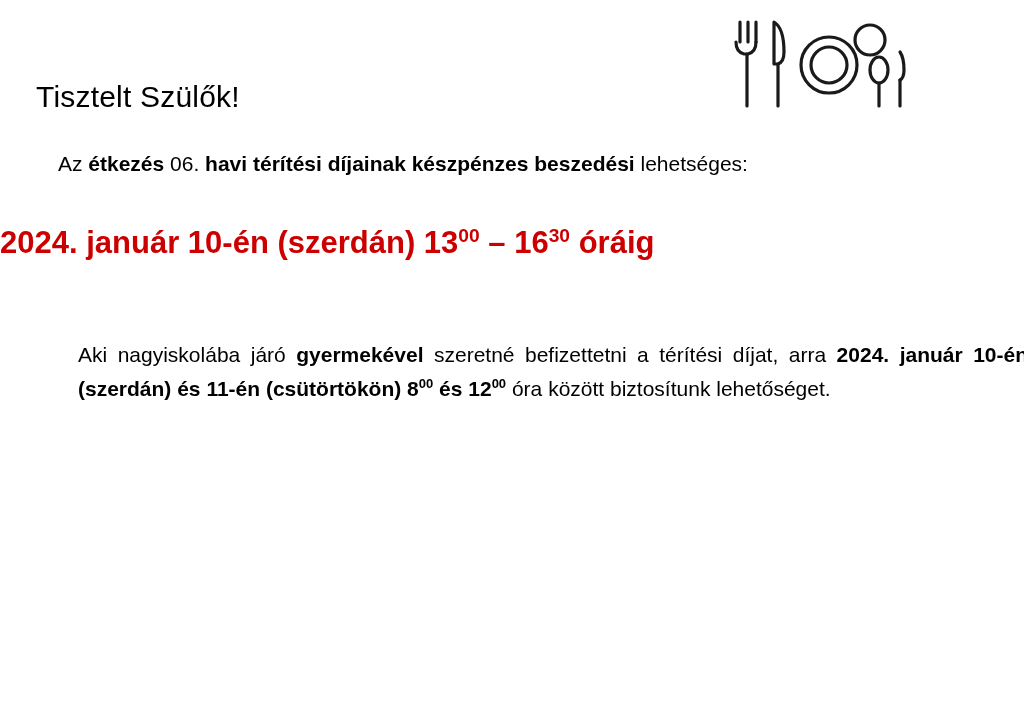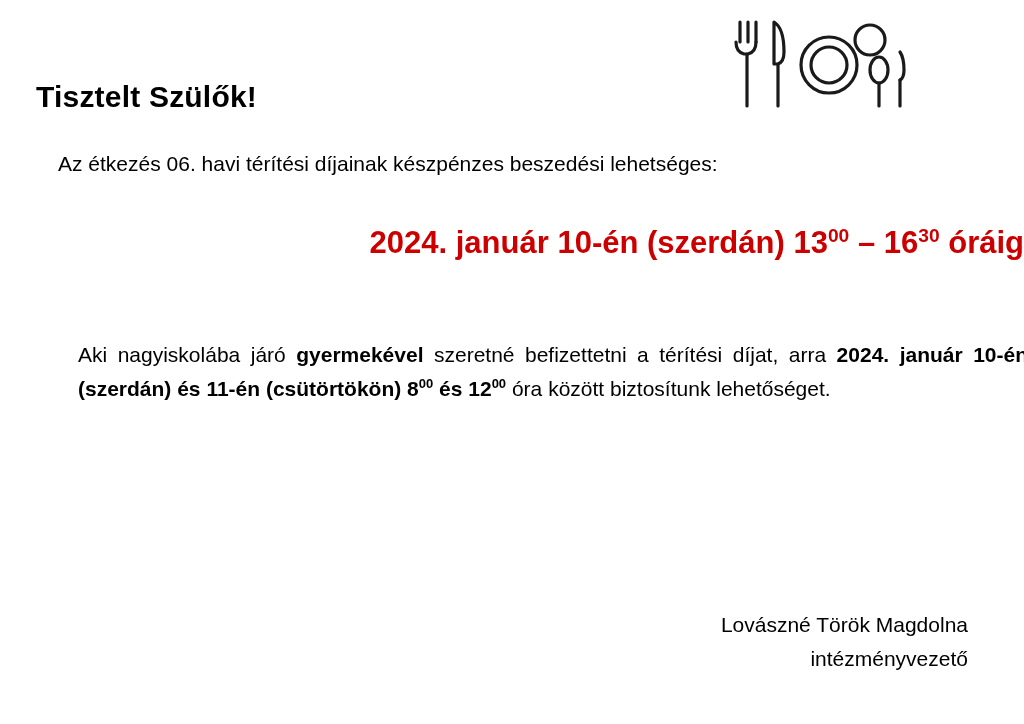--- a/index.html
+++ b/index.html
@@ -32,39 +32,39 @@
     width: 180px;
     height: 90px;
   }
 
   
   .greeting {
     position: absolute;
     top: 80px;
     left: 36px;
     font-size: 30px;
-    font-weight: bold;
+    font-weight: normal;
     letter-spacing: 0.2px;
   }
 
   .intro {
     position: absolute;
     top: 150px;
     left: 58px;
     font-size: 21px;
     line-height: 1.3;
   }
-  .intro b { font-weight: normal; }
+  .intro b { font-weight: bold; }
 
   .red-block {
     position: absolute;
     top: 222px;
     left: 0;
     width: 1024px;
-    text-align: right;
+    text-align: left;
     color: #cc0000;
     font-weight: bold;
   }
   .red-line-1 {
     font-size: 31px;
     line-height: 1.35;
     white-space: nowrap;
   }
   .red-line-2 {
     font-size: 27px;
@@ -142,18 +142,14 @@
     <div class="red-line-1">
       <span>2024. január 10-én (szerdán) 13</span><sup>00</sup><span> – 16</span><sup>30</sup><span> óráig</span>
     </div>
   </div>
 
   <div class="para para-1">
     <span>Aki nagyiskolába járó </span><b>gyermekével</b><span> szeretné befizettetni a térítési díjat, arra </span><b>2024. január 10-én (szerdán) és 11-én (csütörtökön) 8</b><b><sup>00</sup></b><b> és 12</b><b><sup>00</sup></b><span> óra között biztosítunk lehetőséget.</span>
   </div>
 
 
-  <div class="signature">
-    <div>Lovászné Török Magdolna</div>
-    <div>intézményvezető</div>
-  </div>
 
 </div>
 
 </body></html>

